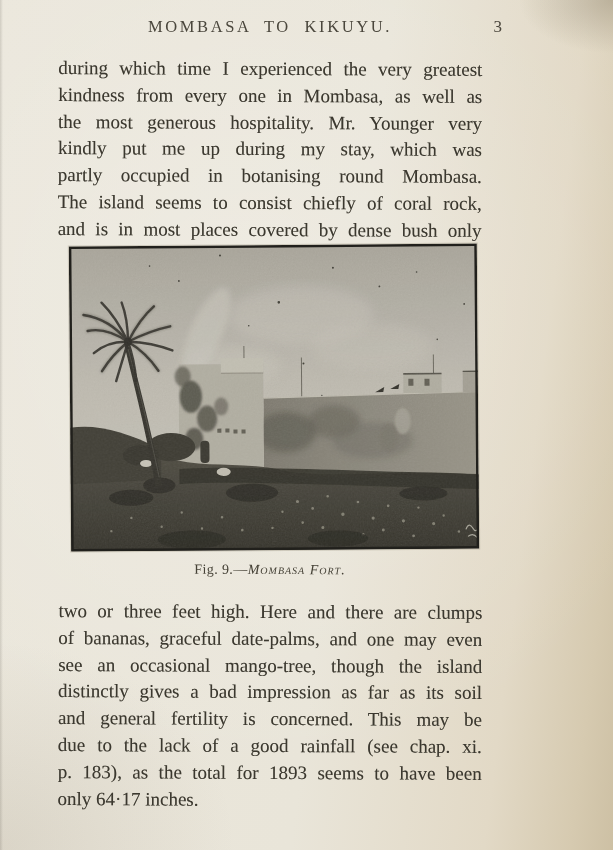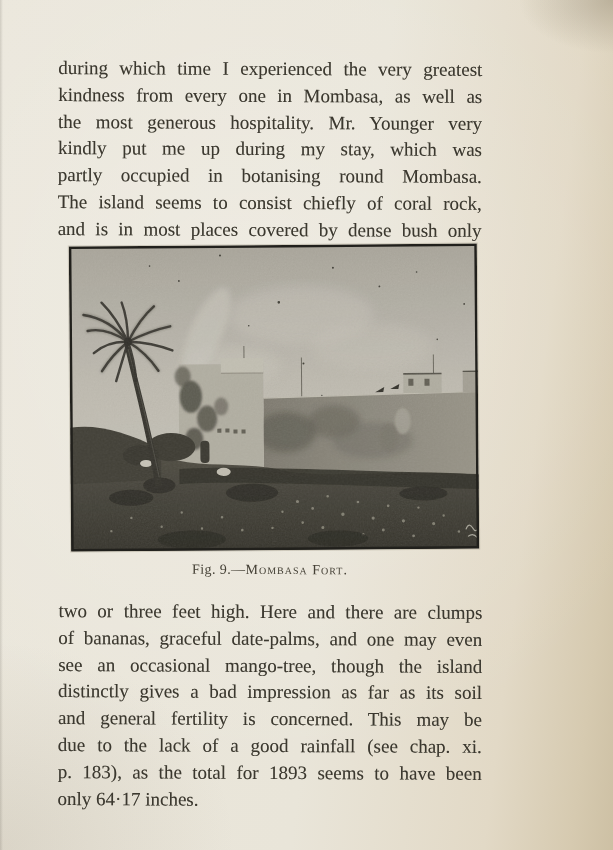--- a/index.html
+++ b/index.html
@@ -51,27 +51,31 @@
     transform:rotate(-0.45deg);transform-origin:50% 50%;
     box-shadow:0 0 0 1px rgba(120,110,88,0.25);
     background:#b9b5ac;
   }
   .fig-photo svg{display:block;width:408px;height:305px;}
   .fig-caption{
     position:absolute;left:58px;top:562px;width:424px;text-align:center;
     color:#454136;font-size:14px;letter-spacing:0.4px;
     transform:rotate(0.25deg);
   }
-  .smallcaps{font-variant:small-caps;letter-spacing:1px;}
+  .smallcaps{font-variant:small-caps;letter-spacing:1px;font-style:italic;}
 </style>
 </head>
 <body>
 
 <div class="page">
 
+  <header class="running-head">
+    <span class="head-title">MOMBASA TO KIKUYU.</span>
+    <span class="page-num">3</span>
+  </header>
 
   <section class="para para-top">
     <div class="tline">during which time I experienced the very greatest</div>
     <div class="tline">kindness from every one in Mombasa, as well as</div>
     <div class="tline">the most generous hospitality.  Mr. Younger very</div>
     <div class="tline">kindly put me up during my stay, which was</div>
     <div class="tline">partly occupied in botanising round Mombasa.</div>
     <div class="tline">The island seems to consist chiefly of coral rock,</div>
     <div class="tline">and is in most places covered by dense bush only</div>
   </section>

